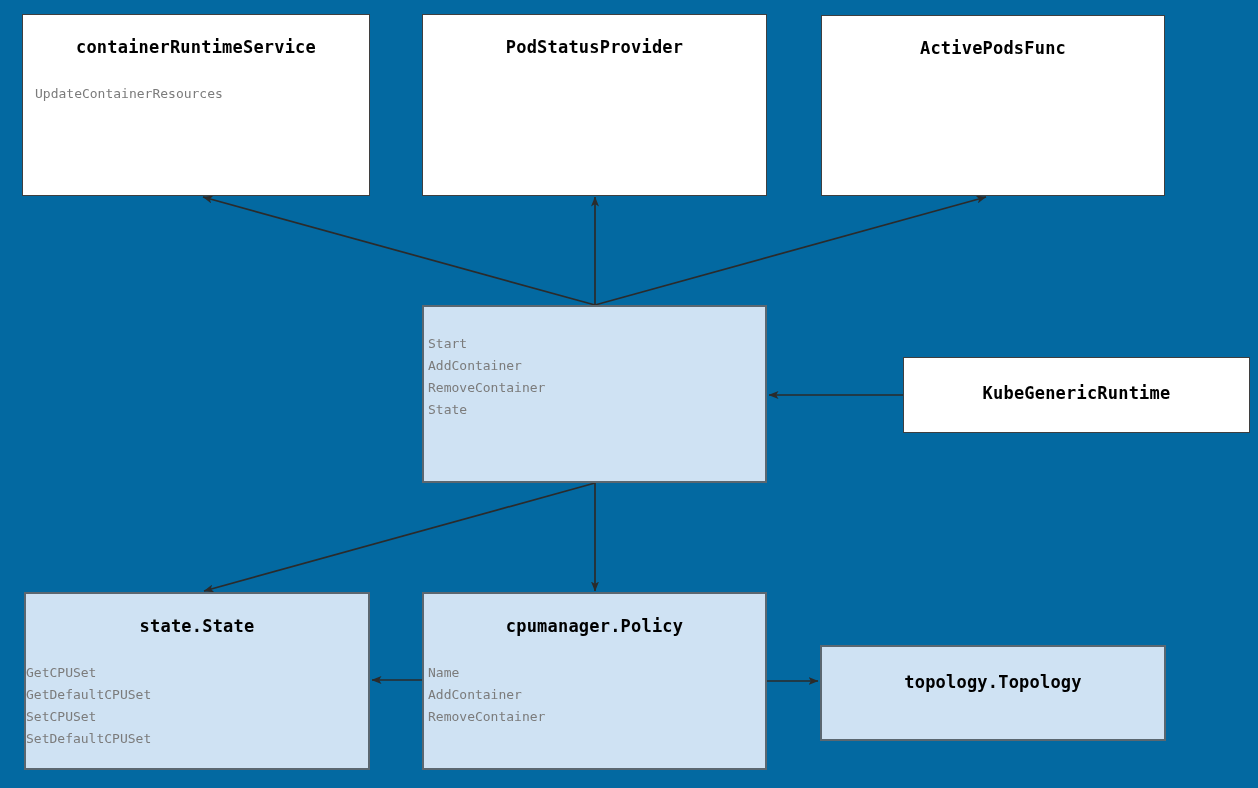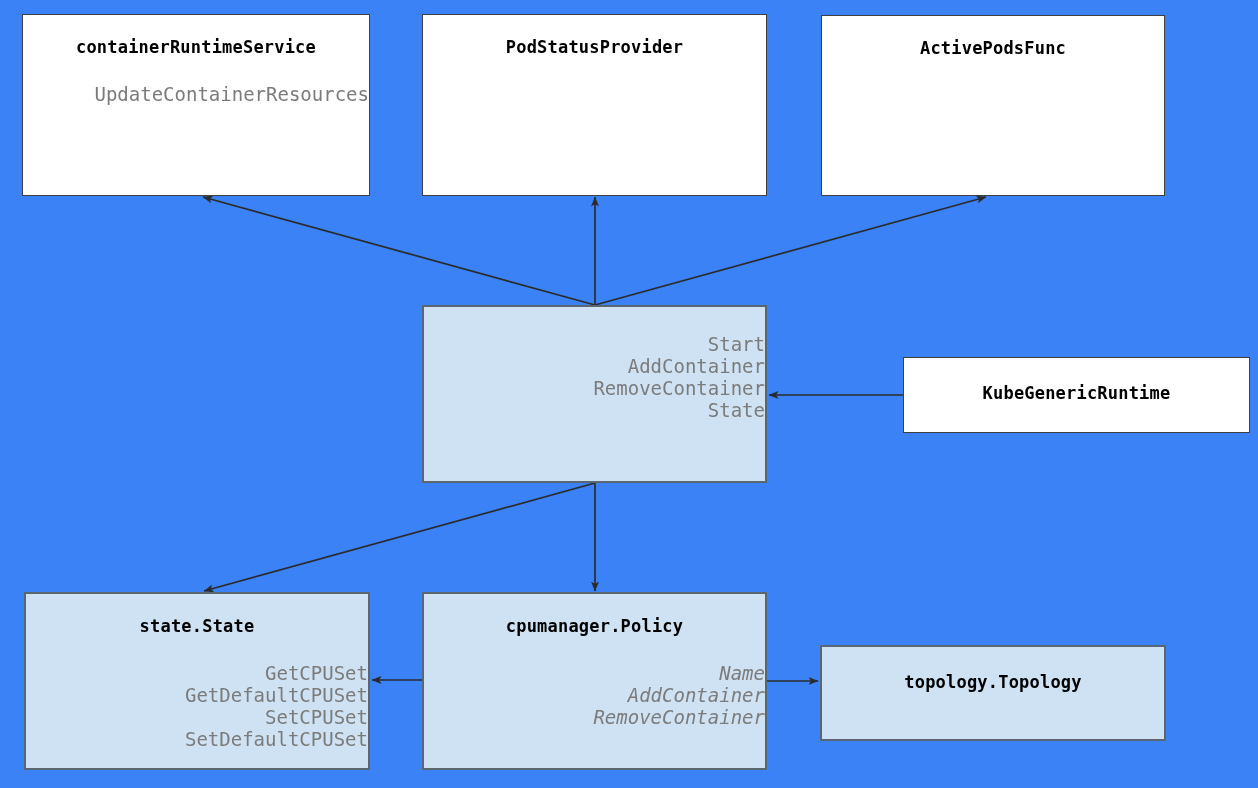--- a/index.html
+++ b/index.html
@@ -8,21 +8,21 @@
     padding: 0;
     background: #ffffff;
   }
   body {
     font-family: "DejaVu Sans Mono", monospace;
   }
   #diagram {
     position: relative;
     width: 1258px;
     height: 788px;
-    background: #3b82f6;
+    background: #0369a1;
     overflow: hidden;
   }
   #edges {
     position: absolute;
     left: 0;
     top: 0;
     width: 1258px;
     height: 788px;
     pointer-events: none;
   }
@@ -40,23 +40,23 @@
     font-family: "DejaVu Sans Mono", monospace;
     font-weight: bold;
     font-size: 17px;
     color: #000000;
     text-align: center;
     letter-spacing: 0.2px;
     white-space: nowrap;
   }
   .node-members {
     font-family: "DejaVu Sans Mono", monospace;
-    font-size: 19px;
+    font-size: 13px;
     color: #7b7b7b;
-    text-align: right;
+    text-align: left;
     line-height: 22px;
     white-space: pre;
   }
   .member-line {
     display: block;
   }
 </style>
 </head>
 <body>
 
@@ -85,31 +85,31 @@
         <div class="node-title" style="margin-top: 22px;">containerRuntimeService</div>
         <div class="node-members" style="margin-top: 26px; padding-left: 12px;"><span class="member-line">UpdateContainerResources</span></div>
       </div>
       <div class="node" style="left: 422px; top: 14px; width: 345px; height: 182px;">
         <div class="node-title" style="margin-top: 22px;">PodStatusProvider</div>
       </div>
       <div class="node" style="left: 821px; top: 15px; width: 344px; height: 181px;">
         <div class="node-title" style="margin-top: 22px;">ActivePodsFunc</div>
       </div>
       <div class="node filled" style="left: 422px; top: 305px; width: 345px; height: 178px;">
-        <div class="node-members" style="margin-top: 26px; padding-left: 16px;"><span class="member-line">Start</span><span class="member-line">AddContainer</span><span class="member-line">RemoveContainer</span><span class="member-line">State</span></div>
+        <div class="node-members" style="margin-top: 26px; padding-left: 4px;"><span class="member-line">Start</span><span class="member-line">AddContainer</span><span class="member-line">RemoveContainer</span><span class="member-line">State</span></div>
       </div>
       <div class="node" style="left: 903px; top: 357px; width: 347px; height: 76px;">
         <div class="node-title" style="margin-top: 25px;">KubeGenericRuntime</div>
       </div>
       <div class="node filled" style="left: 24px; top: 592px; width: 346px; height: 178px;">
         <div class="node-title" style="margin-top: 22px;">state.State</div>
         <div class="node-members" style="margin-top: 26px; "><span class="member-line">GetCPUSet</span><span class="member-line">GetDefaultCPUSet</span><span class="member-line">SetCPUSet</span><span class="member-line">SetDefaultCPUSet</span></div>
       </div>
       <div class="node filled" style="left: 422px; top: 592px; width: 345px; height: 178px;">
         <div class="node-title" style="margin-top: 22px;">cpumanager.Policy</div>
-        <div class="node-members" style="margin-top: 26px; padding-left: 28px; font-style: italic;"><span class="member-line">Name</span><span class="member-line">AddContainer</span><span class="member-line">RemoveContainer</span></div>
+        <div class="node-members" style="margin-top: 26px; padding-left: 4px;"><span class="member-line">Name</span><span class="member-line">AddContainer</span><span class="member-line">RemoveContainer</span></div>
       </div>
       <div class="node filled" style="left: 820px; top: 645px; width: 346px; height: 96px;">
         <div class="node-title" style="margin-top: 25px;">topology.Topology</div>
       </div>
     </div>
 
 </div>
 
 </body></html>

